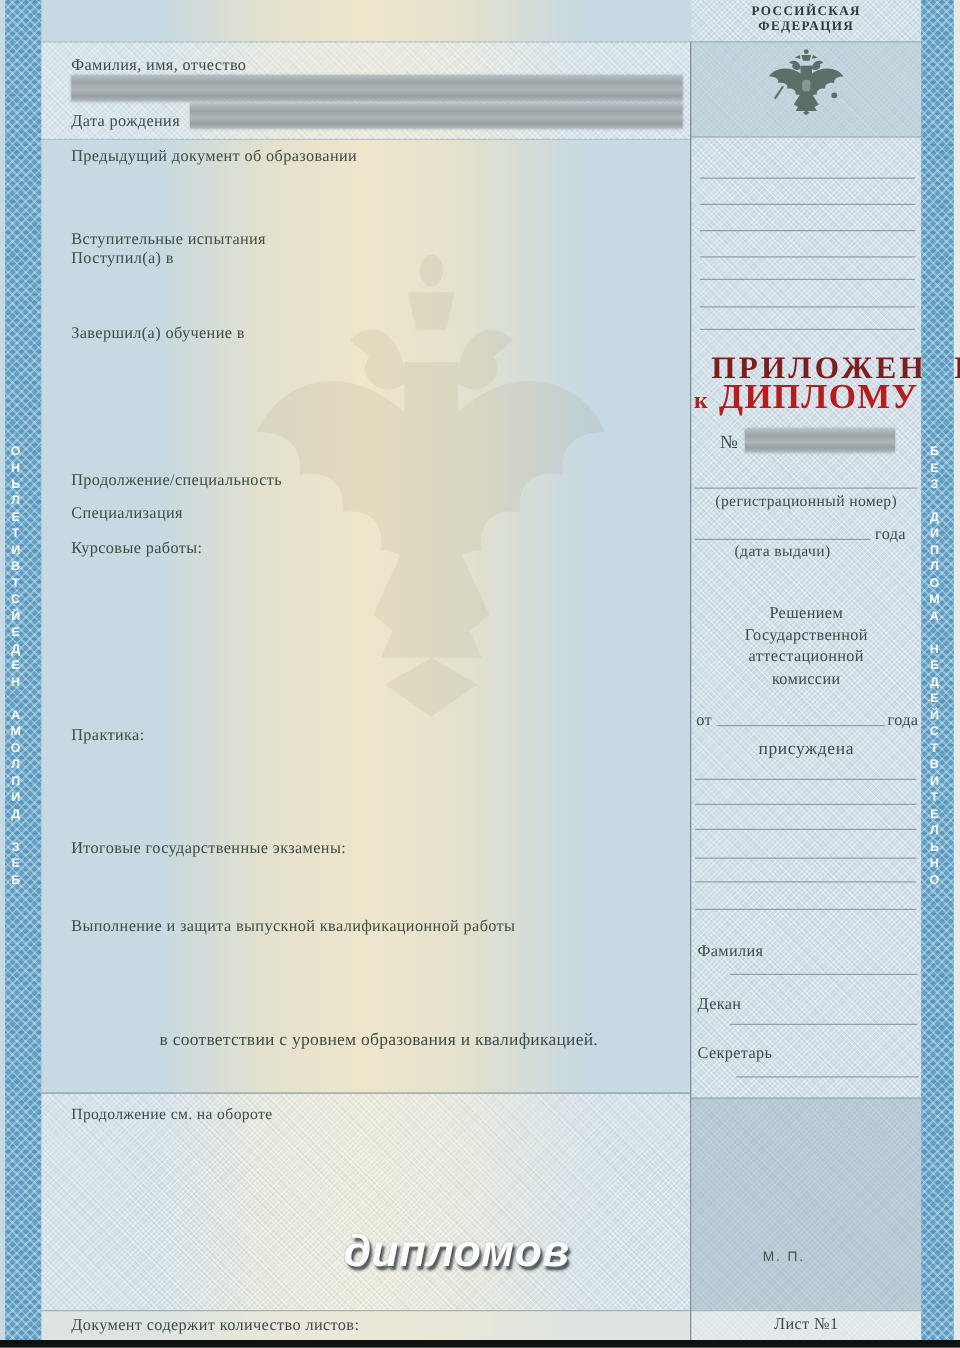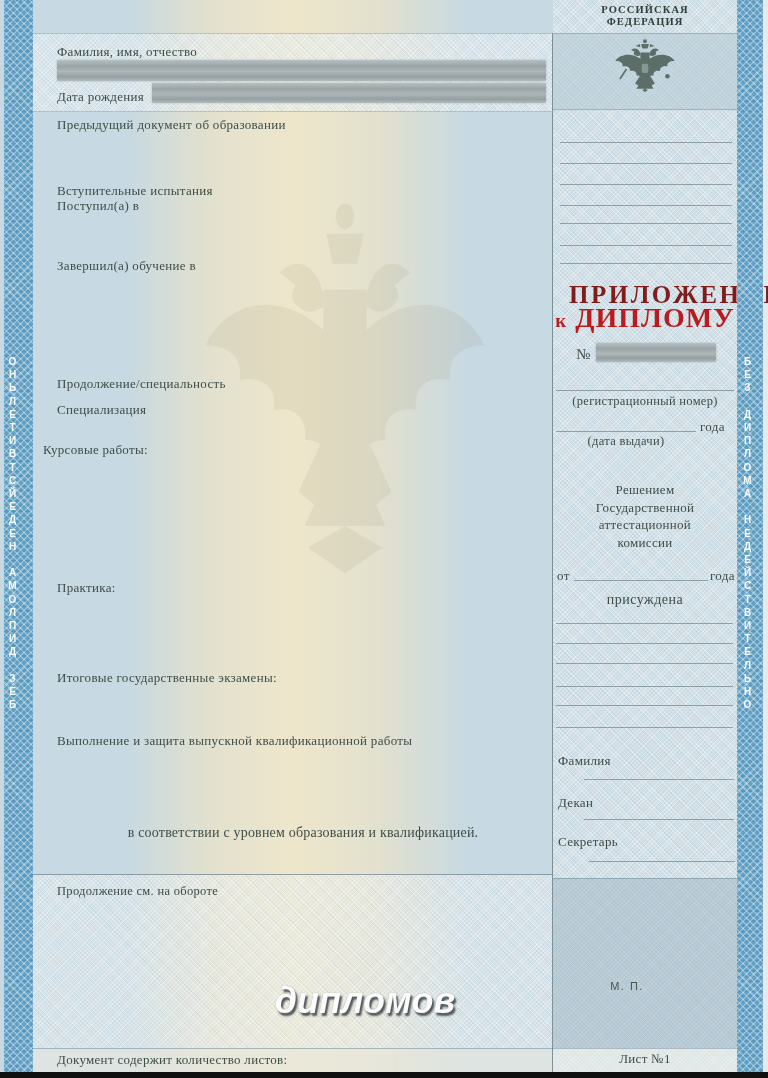--- a/index.html
+++ b/index.html
@@ -173,35 +173,35 @@
   <div class="abs line" style="left:556px;top:705px;width:177px;"></div>
   <div class="abs line" style="left:556px;top:727px;width:177px;"></div>
 
   <div class="abs lbl it" style="left:558px;top:753px;">Фамилия</div>
   <div class="abs line" style="left:584px;top:779px;width:150px;"></div>
   <div class="abs lbl it" style="left:558px;top:795px;">Декан</div>
   <div class="abs line" style="left:584px;top:819px;width:150px;"></div>
   <div class="abs lbl it" style="left:558px;top:834px;">Секретарь</div>
   <div class="abs line" style="left:589px;top:861px;width:146px;"></div>
 
-  <div class="abs ctr mp" style="left:553px;top:980px;width:148px;z-index:3;">М. П.</div>
+  <div class="abs ctr mp" style="left:553px;top:1000px;width:148px;z-index:3;">М. П.</div>
   <div class="abs ctr lbl it" style="left:553px;top:1051px;width:184px;z-index:3;">Лист №1</div>
 
   <div class="abs lbl" style="left:57px;top:44px;">Фамилия, имя, отчество</div>
   <div class="abs redact" style="left:57px;top:60px;width:489px;height:21px;"></div>
   <div class="abs lbl" style="left:57px;top:89px;">Дата рождения</div>
   <div class="abs redact" style="left:152px;top:83px;width:394px;height:20px;"></div>
 
   <div class="abs lbl" style="left:57px;top:117px;">Предыдущий документ об образовании</div>
   <div class="abs lbl" style="left:57px;top:183px;">Вступительные испытания</div>
   <div class="abs lbl" style="left:57px;top:198px;">Поступил(а) в</div>
   <div class="abs lbl" style="left:57px;top:258px;">Завершил(а) обучение в</div>
   <div class="abs lbl" style="left:57px;top:376px;">Продолжение/специальность</div>
   <div class="abs lbl" style="left:57px;top:402px;">Специализация</div>
-  <div class="abs lbl" style="left:43px;top:430px;margin-top:12px;">Курсовые работы:</div>
+  <div class="abs lbl" style="left:57px;top:430px;">Курсовые работы:</div>
   <div class="abs lbl" style="left:57px;top:580px;">Практика:</div>
   <div class="abs lbl" style="left:57px;top:670px;">Итоговые государственные экзамены:</div>
   <div class="abs lbl" style="left:57px;top:733px;">Выполнение и защита выпускной квалификационной работы</div>
 
   <div class="abs ctr statement" style="left:63px;top:823px;width:480px;">
     <div>в соответствии с уровнем образования и квалификацией.</div>
   </div>
 
   <div class="abs lbl it small" style="left:57px;top:884px;">Продолжение см. на обороте</div>
   <div class="abs lbl it" style="left:57px;top:1052px;">Документ содержит количество листов:</div>

